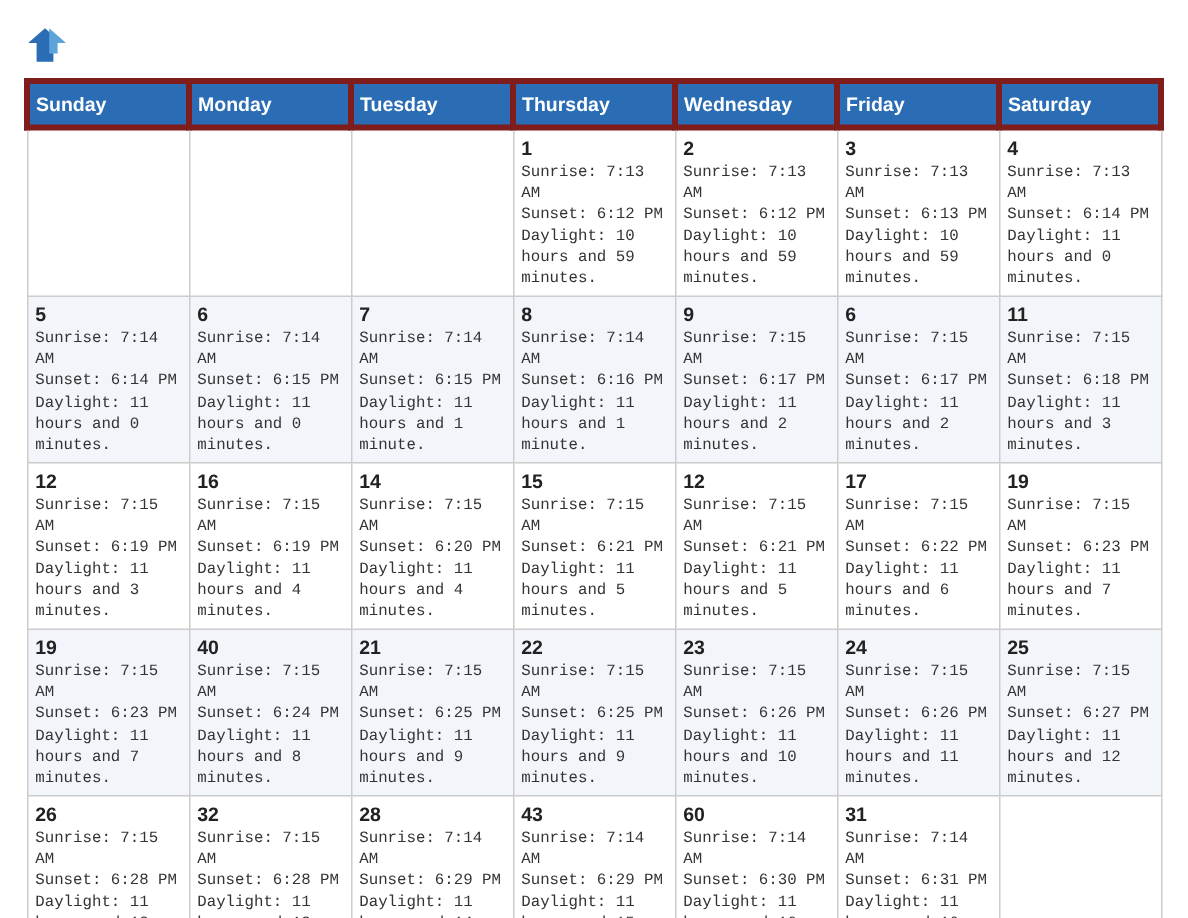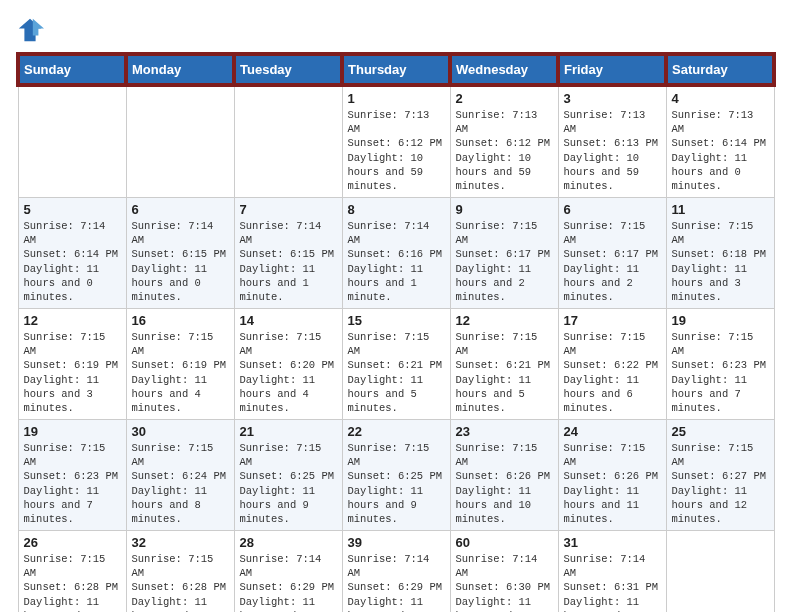--- a/index.html
+++ b/index.html
@@ -236,21 +236,21 @@
         </td>
       </tr>
       <tr>
         <td>
           <div class="day-number">19</div>
           <div class="day-info" style="white-space: pre-line;">Sunrise: 7:15 AM
 Sunset: 6:23 PM
 Daylight: 11 hours and 7 minutes.</div>
         </td>
         <td>
-          <div class="day-number">30</div>
+          <div class="day-number">40</div>
           <div class="day-info" style="white-space: pre-line;">Sunrise: 7:15 AM
 Sunset: 6:24 PM
 Daylight: 11 hours and 8 minutes.</div>
         </td>
         <td>
           <div class="day-number">21</div>
           <div class="day-info" style="white-space: pre-line;">Sunrise: 7:15 AM
 Sunset: 6:25 PM
 Daylight: 11 hours and 9 minutes.</div>
         </td>
@@ -292,21 +292,21 @@
 Sunset: 6:28 PM
 Daylight: 11 hours and 13 minutes.</div>
         </td>
         <td>
           <div class="day-number">28</div>
           <div class="day-info" style="white-space: pre-line;">Sunrise: 7:14 AM
 Sunset: 6:29 PM
 Daylight: 11 hours and 14 minutes.</div>
         </td>
         <td>
-          <div class="day-number">39</div>
+          <div class="day-number">43</div>
           <div class="day-info" style="white-space: pre-line;">Sunrise: 7:14 AM
 Sunset: 6:29 PM
 Daylight: 11 hours and 15 minutes.</div>
         </td>
         <td>
           <div class="day-number">60</div>
           <div class="day-info" style="white-space: pre-line;">Sunrise: 7:14 AM
 Sunset: 6:30 PM
 Daylight: 11 hours and 16 minutes.</div>
         </td>

